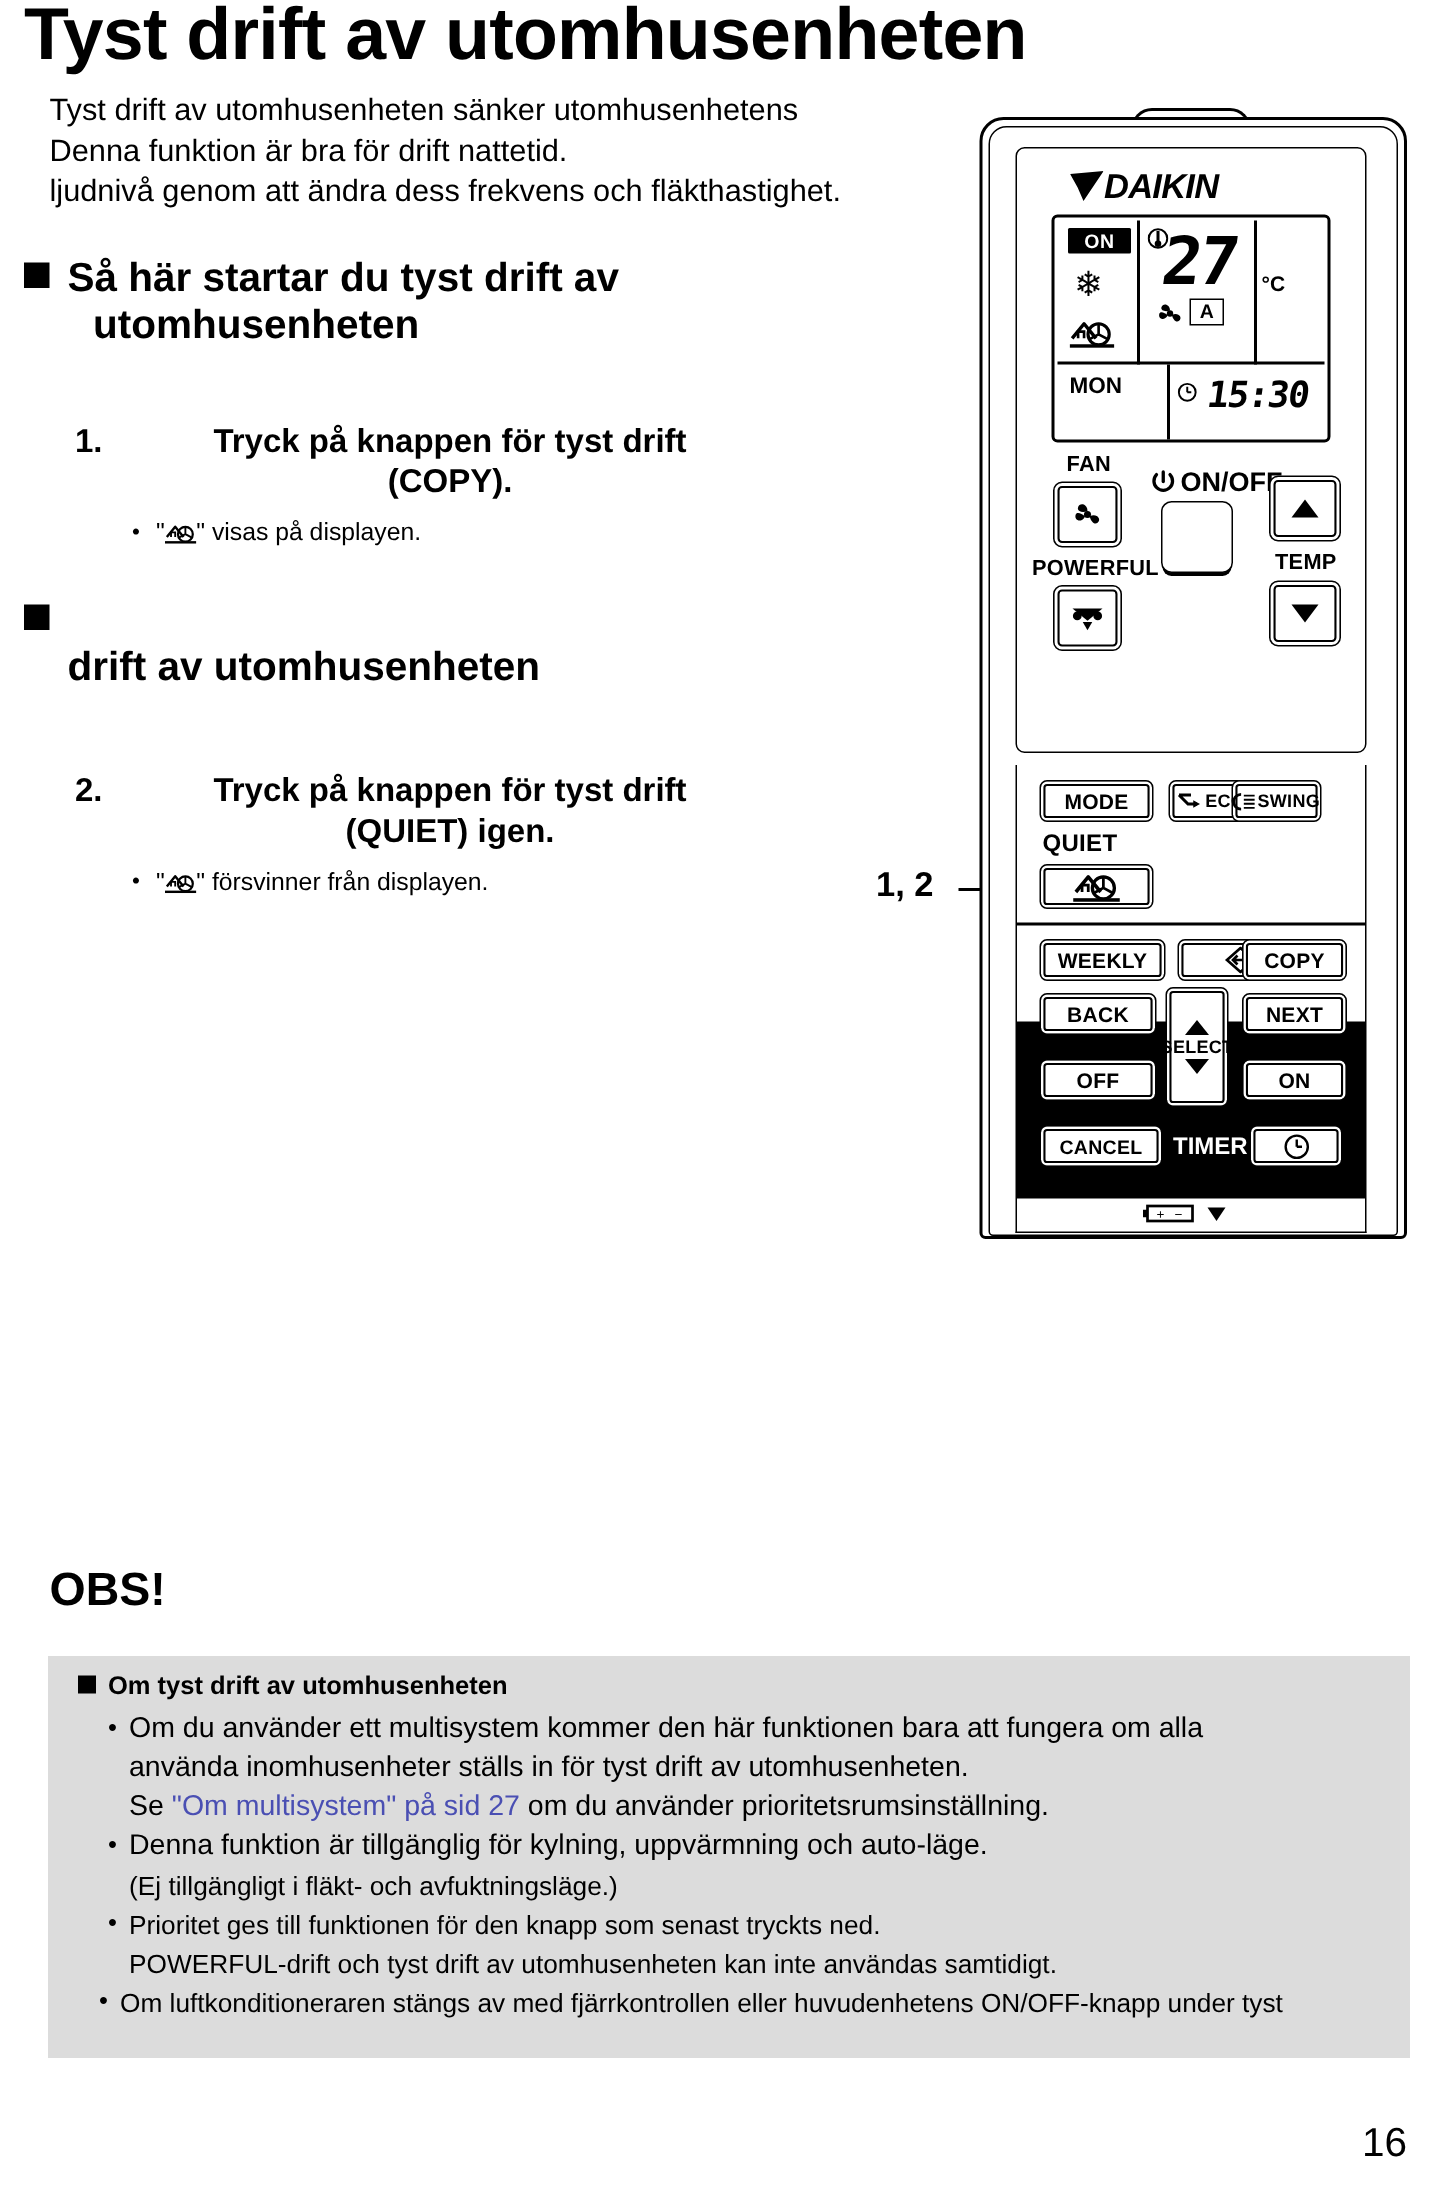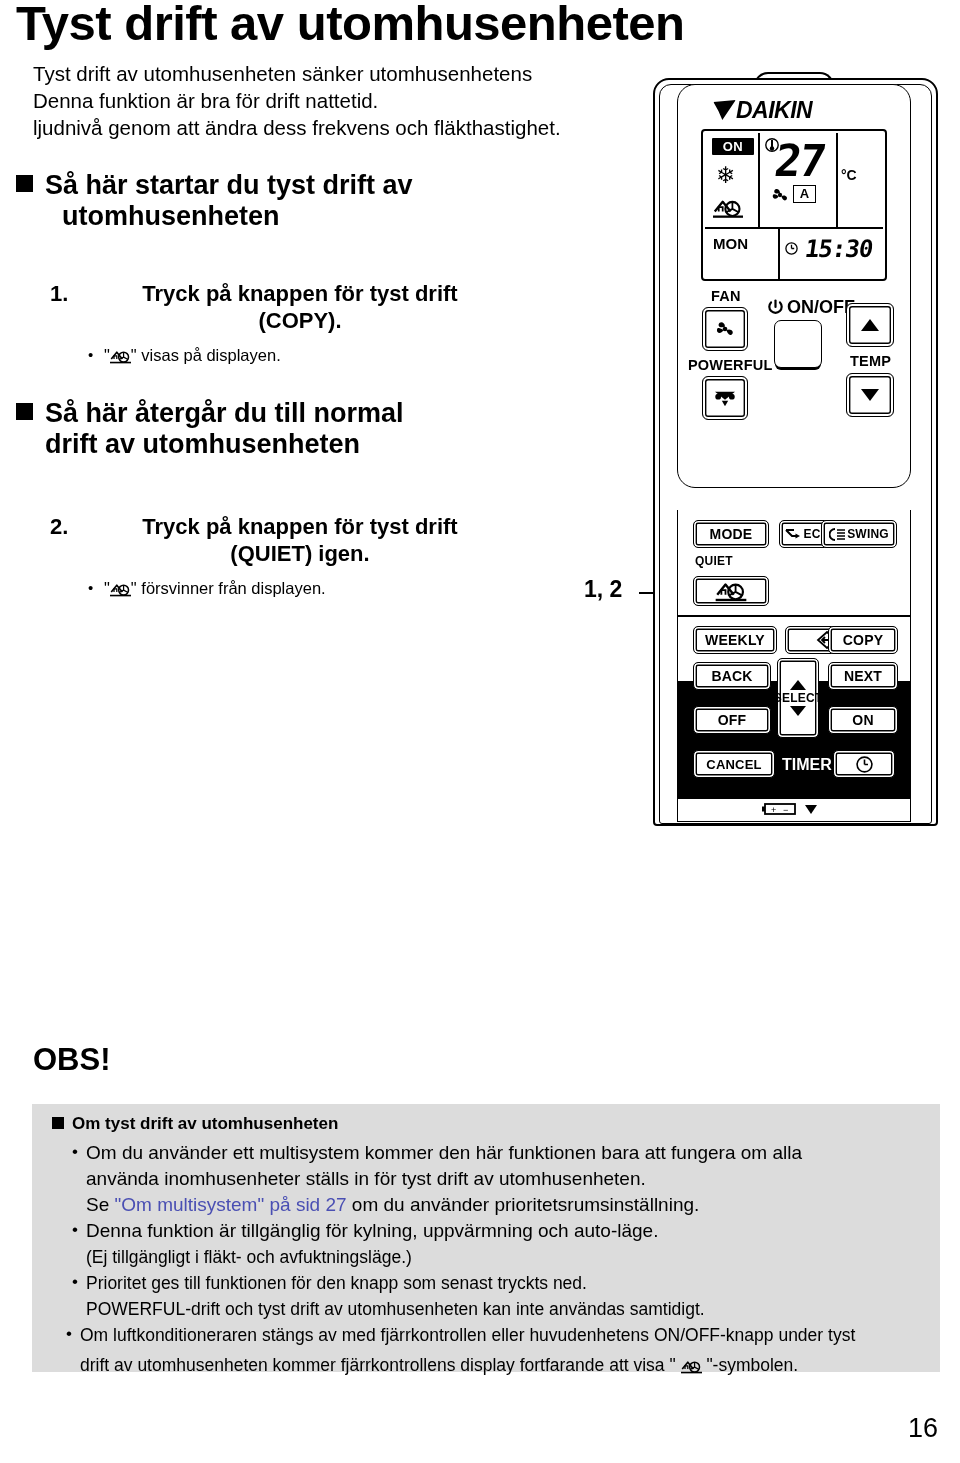--- a/index.html
+++ b/index.html
@@ -75,22 +75,22 @@
     border:1.6px solid #000;border-radius:12px 12px 3px 3px;background:#fff;
     box-sizing:border-box;
   }
   .rc-notch{
     position:absolute;left:104px;top:2px;width:80px;height:14px;
     border:2px solid #000;border-bottom:none;border-radius:40px 40px 0 0;
     background:#fff;box-sizing:border-box;
   }
   
   .rc-face-top{
-    position:absolute;left:27px;top:14px;width:234px;height:404px;
-    border:1.6px solid #000;border-radius:18px;background:#fff;box-sizing:border-box;padding-left:23px;
+    position:absolute;left:27px;top:28px;width:234px;height:404px;
+    border:1.6px solid #000;border-radius:6px;background:#fff;box-sizing:border-box;padding-left:23px;
   }
   
   .rc-face-bot{
     position:absolute;left:27px;top:440px;width:234px;height:312px;
     border:1.6px solid #000;border-top:none;background:#fff;box-sizing:border-box;
   }
 
   
   .brand{
     position:absolute;left:34px;top:12px;width:170px;height:26px;
@@ -233,21 +233,21 @@
   </div>
 
   <div class="bullet" id="sub1">
     <span class="dot">•</span>
     <span class="body"><span>"</span><span class="qglyph"><svg width="21" height="15" viewBox="0 0 34 24">
             <use href="#sym-quiet"></use>
           </svg></span><span>" visas på displayen.</span></span>
   </div>
 
   <div class="sec-head" id="sec2">
-    <span class="sq"></span><span class="txt">Så här återgår du till normal</span>
+    <span class="sq"></span>
     <span class="l2">drift av utomhusenheten</span>
   </div>
 
   <div class="step" id="step2">
     <span class="num">2.</span>
     <span class="body">Tryck på knappen för tyst drift</span>
     <span class="body">(QUIET) igen.</span>
   </div>
 
   <div class="bullet" id="sub2">
@@ -364,29 +364,29 @@
       <div class="btn-pill" style="left:15px;top:10px;width:76px;height:28px;">
         <span>MODE</span>
       </div>
       <div class="btn-pill" style="left:101px;top:10px;width:76px;height:28px;font-size:12px;">
         <svg width="17" height="13" viewBox="0 0 17 13" style="margin-right:1px;">
           <path d="M1 2 L9 2 M1 2 L7 8 L13 8" stroke="#000" stroke-width="2" fill="none"></path>
           <path d="M15 8 L10.5 5.5 L10.5 10.5 Z" fill="#000"></path>
         </svg>
         <span>ECONO</span>
       </div>
-      <div class="btn-pill" style="left:143px;top:10px;width:76px;height:28px;font-size:12px;">
+      <div class="btn-pill" style="left:143px;top:10px;width:60px;height:28px;font-size:12px;">
         <svg width="17" height="13" viewBox="0 0 17 13" style="margin-right:1px;">
           <path d="M6 1 A5.5 5.5 0 1 0 6 12" fill="none" stroke="#000" stroke-width="2"></path>
           <path d="M8 2 L16 2 M8 5 L16 5 M8 8 L16 8 M8 11 L16 11" stroke="#000" stroke-width="1.4"></path>
         </svg>
         <span>SWING</span>
       </div>
 
-      <div class="lbl" style="left:17px;top:44px;font-size:12px;">QUIET</div>
+      <div class="lbl" style="left:17px;top:44px;font-size:16px;">QUIET</div>
       <div class="btn-pill" style="left:15px;top:66px;width:76px;height:30px;">
         <span style="display:flex;">
           <svg width="32" height="22" viewBox="0 0 34 24">
               <use href="#sym-quiet"></use>
             </svg>
         </span>
       </div>
 
       <div class="btn-pill" style="left:15px;top:116px;width:84px;height:28px;">
         <span>WEEKLY</span>
@@ -480,20 +480,17 @@
 
   <div class="nb" style="left:72px;top:1270px;width:860px;">
     <span class="dot">•</span>
     <span class="body small">Prioritet ges till funktionen för den knapp som senast tryckts ned.</span>
     <span class="body small">POWERFUL-drift och tyst drift av utomhusenheten kan inte användas samtidigt.</span>
   </div>
 
   <div class="nb" style="left:66px;top:1320px;width:880px;line-height:30px;">
     <span class="dot">•</span>
     <span class="body small">Om luftkonditioneraren stängs av med fjärrkontrollen eller huvudenhetens ON/OFF-knapp under tyst</span>
-    <span class="body small"><span>drift av utomhusenheten kommer fjärrkontrollens display fortfarande att visa " </span><span class="qglyph"><svg width="21" height="15" viewBox="0 0 34 24">
-            <use href="#sym-quiet"></use>
-          </svg></span><span> "-symbolen.</span></span>
   </div>
 
   <div id="pagenum">16</div>
 
 </div>
 
 </body></html>

